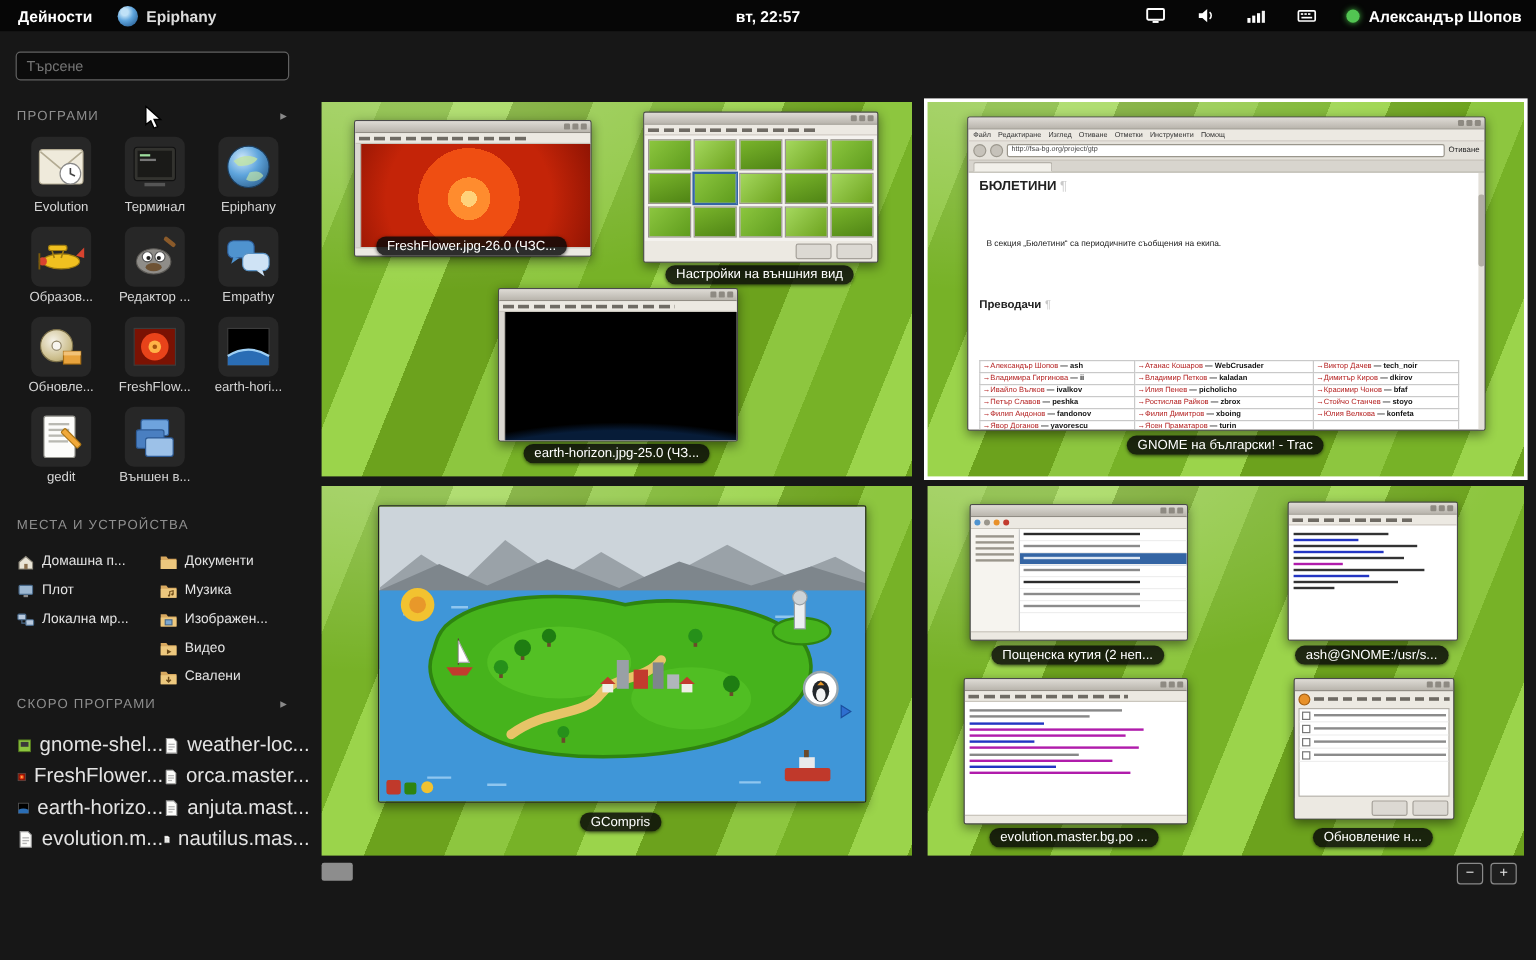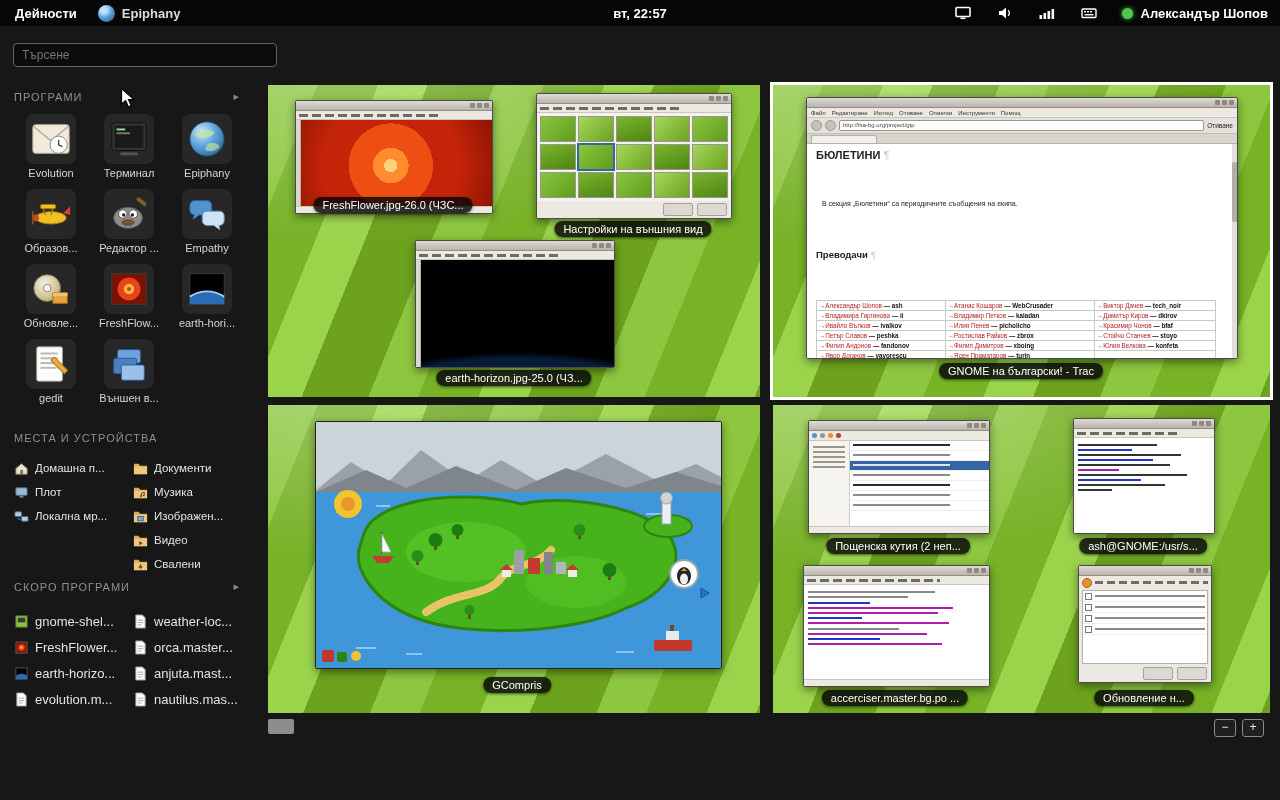--- a/index.html
+++ b/index.html
@@ -12,40 +12,40 @@
   .focused-app{display:flex;align-items:center;gap:7px;margin-left:6px;font-size:13px;font-weight:bold;color:#dcdcdc;}
   .mini-globe{width:17px;height:17px;border-radius:50%;
     background:radial-gradient(circle at 35% 30%, #bfe1f7 0 18%, #5ea4dc 45%, #2c6399 85%);}
   .tb-center{position:absolute;left:50%;transform:translateX(-50%);font-size:13px;font-weight:bold;}
   .tb-right{margin-left:auto;display:flex;align-items:center;gap:24px;padding-right:12px;}
   .tb-icon{display:flex;align-items:center;}
   .user{display:flex;align-items:center;gap:8px;font-size:13px;font-weight:bold;}
   .status-dot{width:11px;height:11px;border-radius:50%;background:#52c452;box-shadow:0 0 5px #44b944;}
   
   #sidebar{position:absolute;left:0;top:26px;width:260px;bottom:0;}
-  #search-box{position:absolute;left:13px;top:17px;width:264px;}
+  #search-box{position:absolute;left:13px;top:17px;width:228px;}
   #search-box input{width:100%;box-sizing:border-box;background:#0c0c0c;border:1px solid#626262;
     border-radius:4px;color:#9b9b9b;font-size:12px;padding:4px 8px;outline:none;
     font-family:"Liberation Sans","DejaVu Sans",sans-serif;}
   .side-header{position:absolute;left:14px;width:226px;display:flex;justify-content:space-between;
     align-items:center;color:#8f8f8f;font-size:11px;letter-spacing:1px;}
   #hdr-programs{top:64px;} #hdr-places{top:406px;} #hdr-recent{top:554px;}
   .hdr-arrow{color:#8a8a8a;font-size:11px;}
   .app-grid{position:absolute;left:12px;top:84px;width:238px;display:grid;
     grid-template-columns:repeat(3,78px);row-gap:2px;}
   .app-item{display:flex;flex-direction:column;align-items:center;gap:3px;padding:4px 0;border-radius:6px;}
   .app-tile{width:50px;height:50px;display:flex;align-items:center;justify-content:center;
     background:rgba(255,255,255,0.07);border-radius:8px;}
   .app-label{font-size:11px;color:#d6d6d6;max-width:76px;overflow:hidden;white-space:nowrap;text-align:center;}
   .pl-cols{position:absolute;left:14px;top:430px;width:238px;display:flex;}
   .pl-col{width:122px;display:flex;flex-direction:column;}
   .pl-item{display:flex;align-items:center;gap:6px;height:24px;font-size:11.5px;color:#e3e3e3;white-space:nowrap;overflow:hidden;}
   .rc-cols{position:absolute;left:14px;top:582px;width:238px;display:flex;}
   .rc-col{width:122px;display:flex;flex-direction:column;}
-  .rc-item{display:flex;align-items:center;gap:6px;height:26px;font-size:13px;color:#e3e3e3;white-space:nowrap;overflow:hidden;}
+  .rc-item{display:flex;align-items:center;gap:6px;height:26px;font-size:17px;color:#e3e3e3;white-space:nowrap;overflow:hidden;}
   
   #overview{position:absolute;left:268px;top:85px;width:1006px;height:628px;}
   .workspace{position:absolute;overflow:hidden;
     background:
      radial-gradient(150% 120% at 15% -15%, rgba(255,255,255,.30), rgba(255,255,255,0) 55%),
      repeating-linear-gradient(112deg,#8dc63f 0 46px,#77b227 46px 102px,#9bd44b 102px 148px,#6ca21d 148px 210px);}
   #ws1{left:0;top:0;width:492px;height:312px;}
   #ws2{left:505px;top:0;width:497px;height:312px;box-shadow:0 0 0 3px #fff;}
   #ws3{left:0;top:320px;width:492px;height:308px;}
   #ws4{left:505px;top:320px;width:497px;height:308px;}
@@ -810,21 +810,21 @@
           <div></div>
           <div></div>
           <div></div>
           <div></div>
           <div></div>
           <div></div>
           <div></div>
       </div>
       <div class="statusb"></div>
     </div>
-    <div class="ws-pill" style="left:122px;top:285px;">accerciser.master.bg.po ...</div>
+    <div class="ws-pill" style="left:122px;top:285px;">evolution.master.bg.po ...</div>
 
     <div class="tw" id="win-upd">
       <div class="ttl">
           <span class="wb"></span>
           <span class="wb"></span>
           <span class="wb"></span>
         </div>
       <div class="upd-head">
         <span class="upd-icon"></span>
         <div class="upd-dash"></div>

